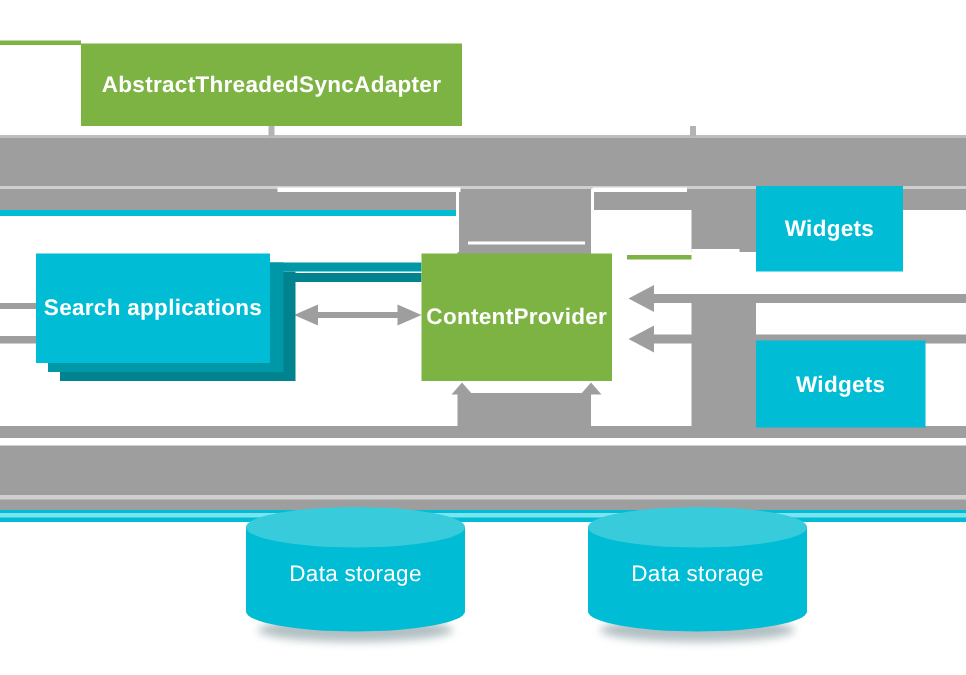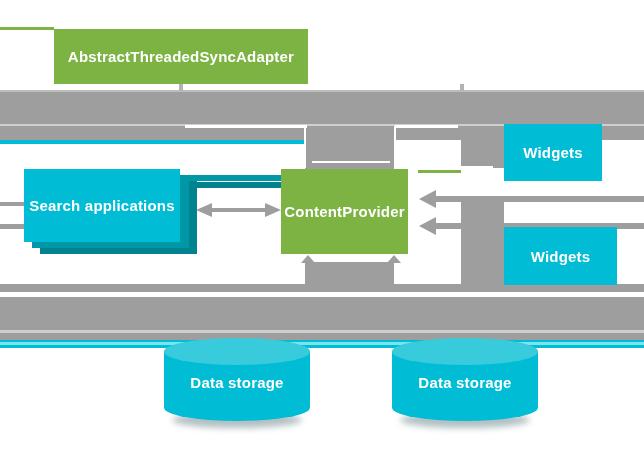--- a/index.html
+++ b/index.html
@@ -12,21 +12,21 @@
   .node{position:absolute;display:flex;align-items:center;justify-content:center;
         color:#ffffff;font-weight:600;font-size:15px;letter-spacing:.2px;text-align:right;}
   .green{background:#7cb342;}
   .cyan{background:#00bcd4;}
   .tri{position:absolute;width:0;height:0;}
   .cyl-top{position:absolute;background:#38cbdc;border-radius:50%;}
   .cyl-bot{position:absolute;background:#00bcd4;border-radius:50%;}
   .cyl-body{position:absolute;background:#00bcd4;}
   .cyl-shadow{position:absolute;background:rgba(0,45,55,.30);border-radius:50%;filter:blur(3px);}
   .lbl{position:absolute;display:flex;align-items:center;justify-content:center;
-       color:#fff;font-weight:700;font-size:15px;letter-spacing:.2px;}
+       color:#fff;font-weight:400;font-size:15px;letter-spacing:.2px;}
 </style>
 </head>
 <body>
 
 <div id="canvas">
 
   <div class="abs" style="left:0;top:27px;width:54px;height:3px;background:#7cb342;"></div>
 
   <div class="bar" style="left:0;top:90px;width:644px;height:50px;"></div>
   <div class="abs" style="left:0;top:90px;width:644px;height:2px;background:#bdbdbd;"></div>

